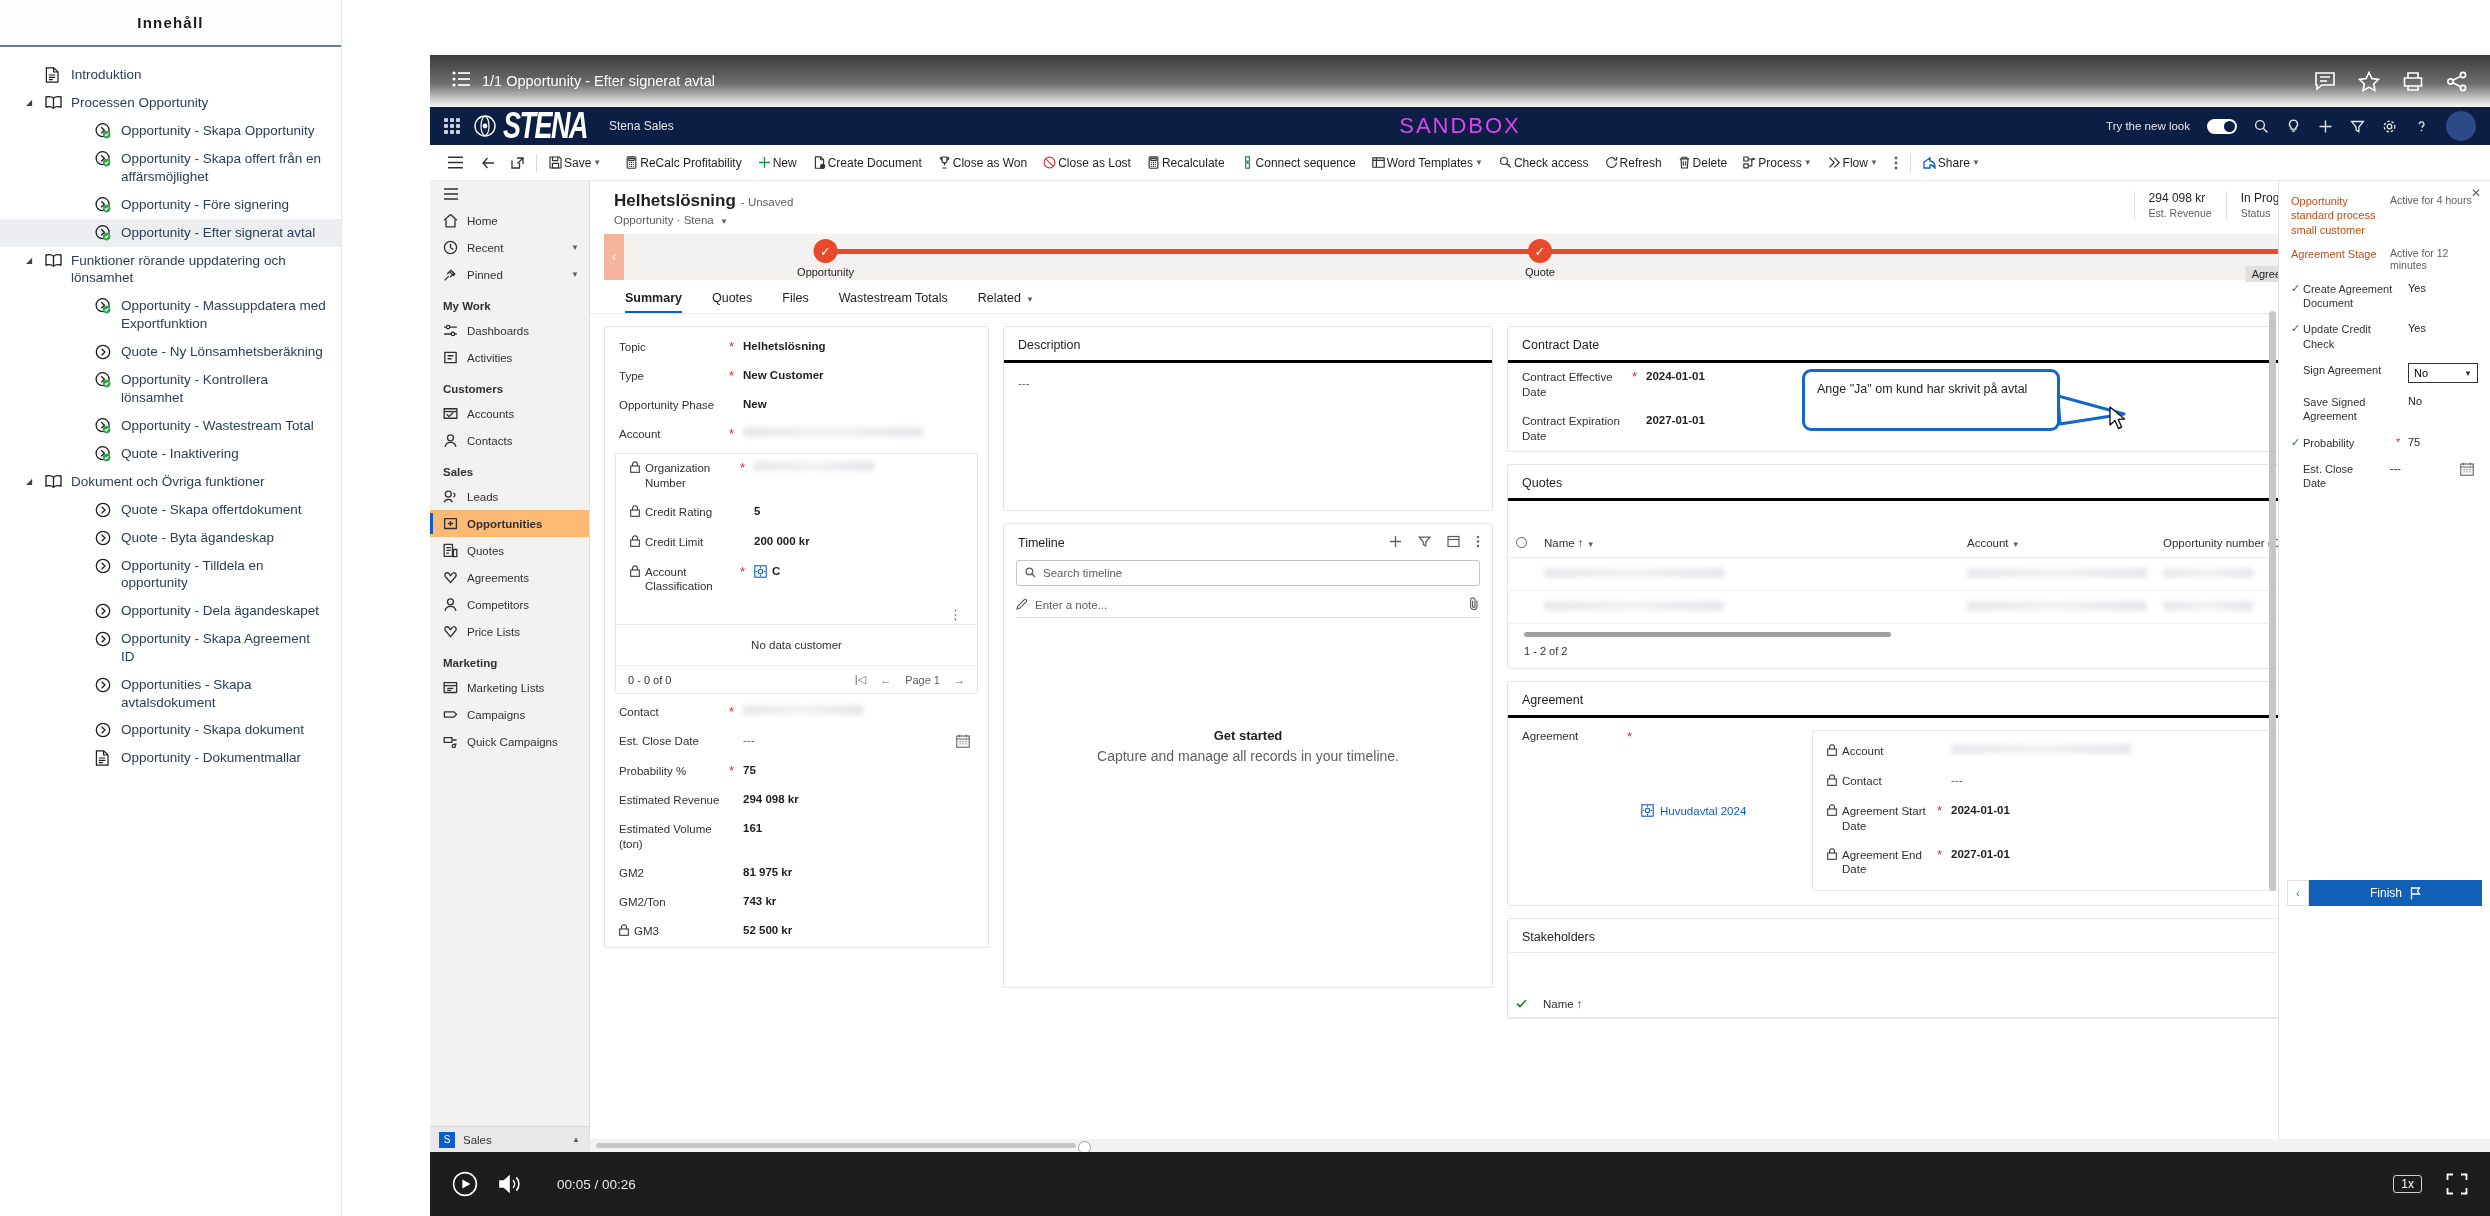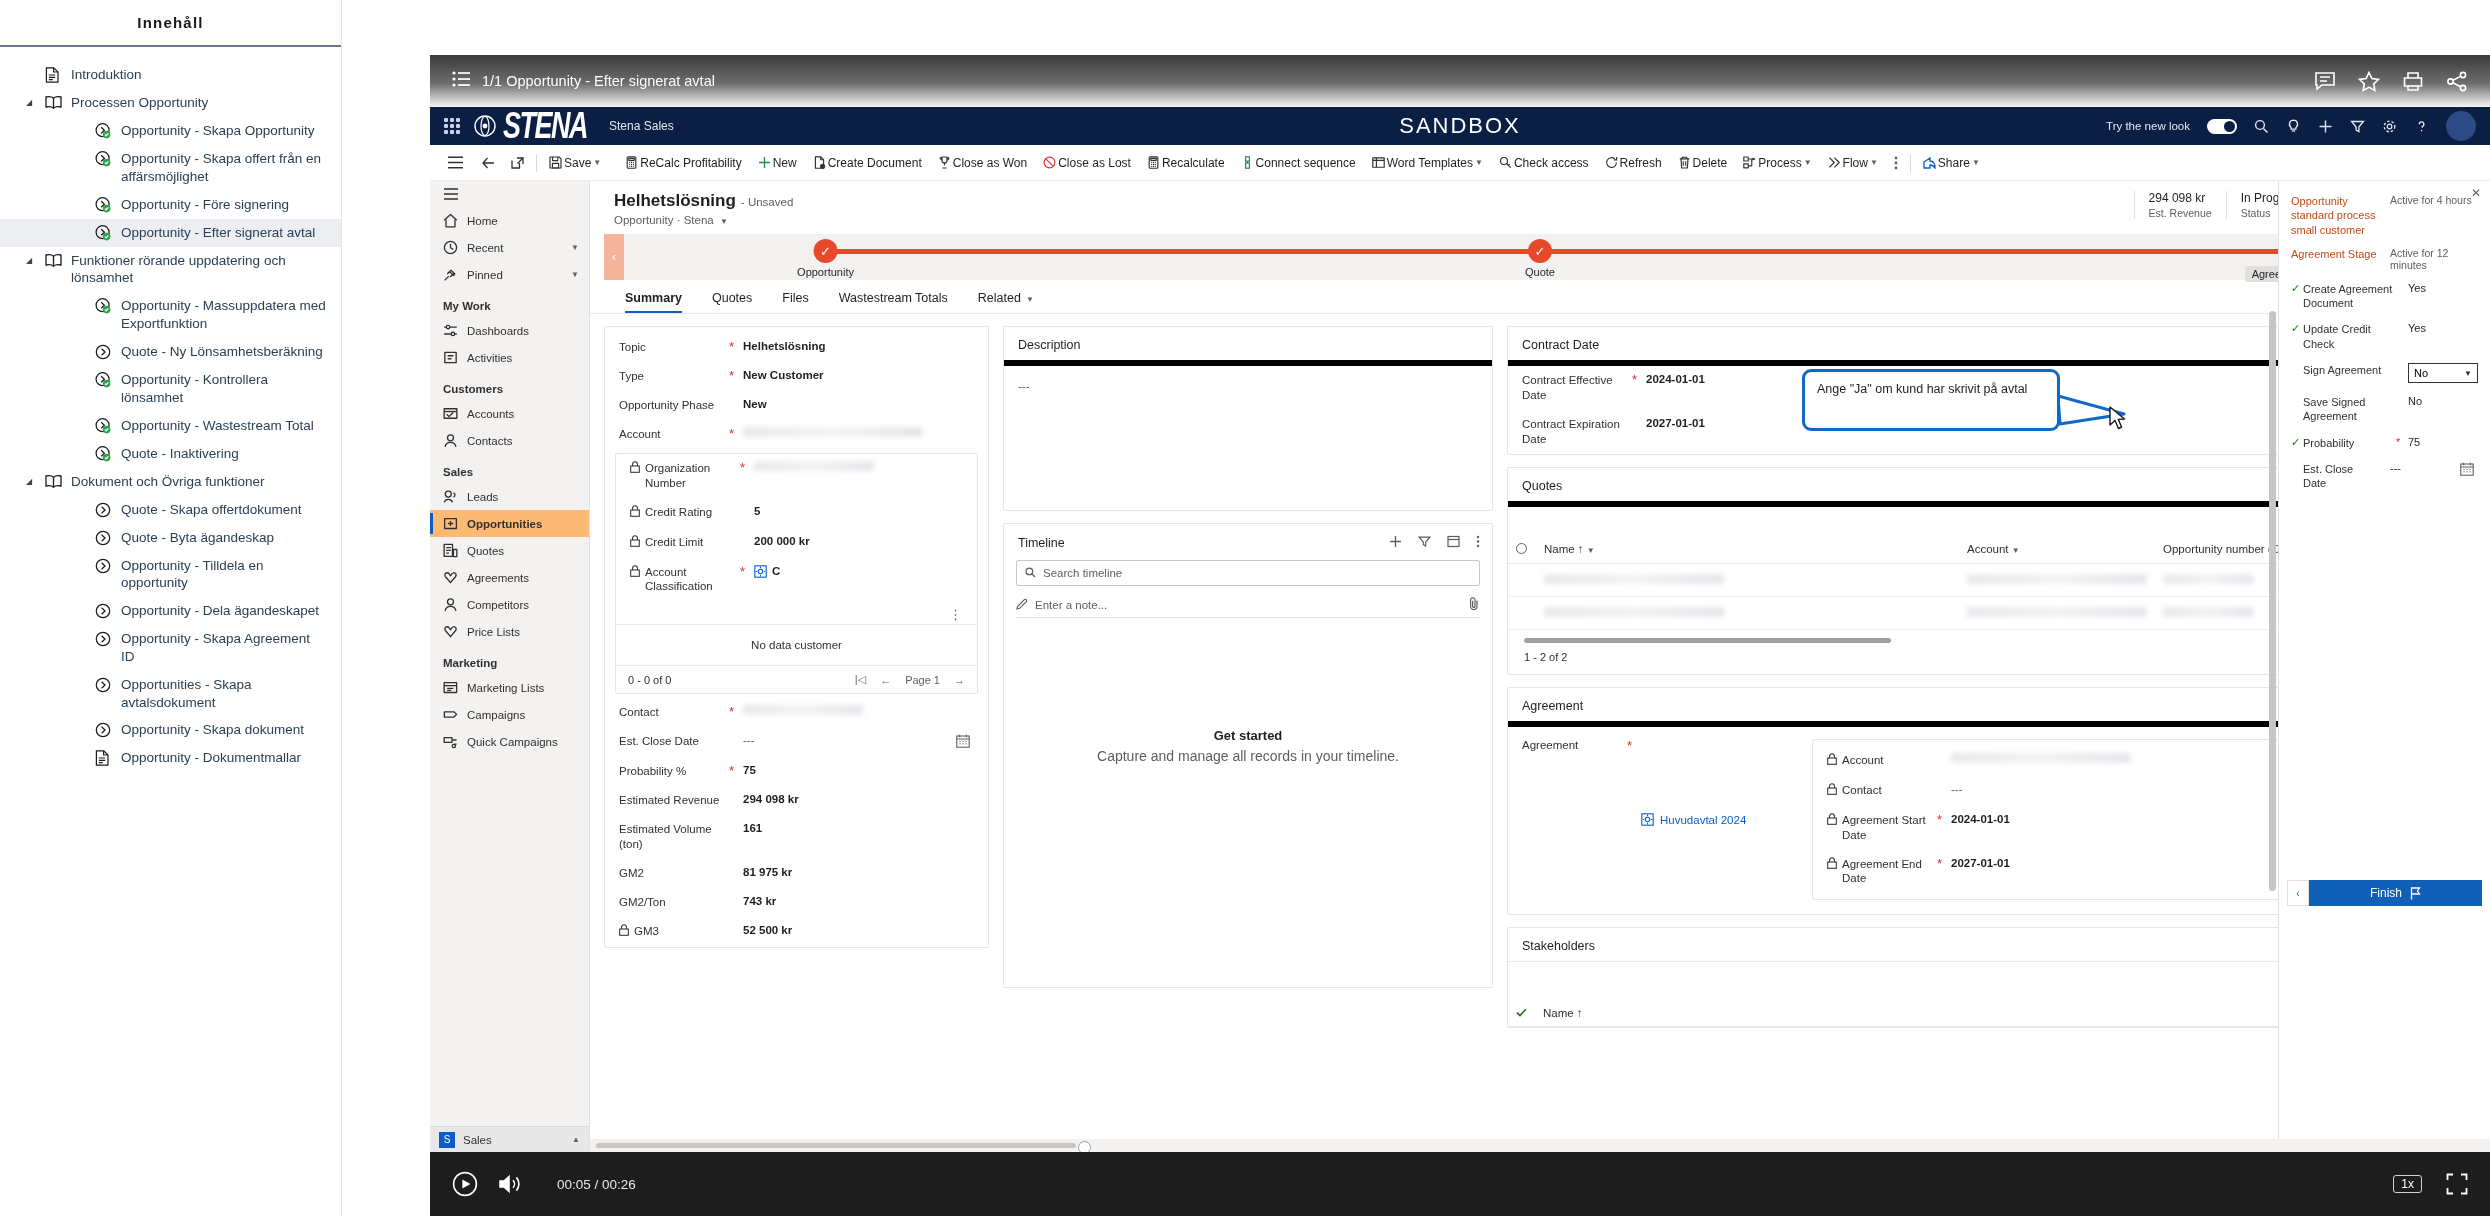--- a/index.html
+++ b/index.html
@@ -66,21 +66,21 @@
   .waffle { width: 16px; height: 16px; display: grid; grid-template-columns: repeat(3,1fr);
             grid-template-rows: repeat(3,1fr); gap: 2px; margin-right: 14px; }
   .waffle i { background: #c9d2e2; border-radius: 1px; }
   .brand-logo { display: flex; align-items: center; gap: 7px; }
   .brand-wordmark { font-size: 27px; font-weight: bold; letter-spacing: -1.5px;
                     font-family: "Liberation Sans", sans-serif; color: #fff;
                     transform: scaleY(1.35) scaleX(1.0); transform-origin: left center;
                     font-style: italic; }
   .app-name { font-size: 12px; color: #e3e7ef; margin-left: 22px; }
   .sandbox { position: absolute; left: 50%; transform: translateX(-50%);
-             font-size: 22px; letter-spacing: 2px; color: #ffffff; font-weight: 300; }
+             font-size: 22px; letter-spacing: 2px; color: #d946ef; font-weight: 300; }
   .hdr-right { margin-left: auto; display: flex; align-items: center; gap: 17px; }
   .hdr-right .lbl { font-size: 11.5px; color: #e3e7ef; }
   .toggle-pill { width: 30px; height: 15px; border-radius: 8px; background: #fff;
                  position: relative; }
   .toggle-pill::after { content: ""; position: absolute; right: 2px; top: 2px;
                         width: 11px; height: 11px; border-radius: 50%; background: #0b1f45; }
   .hdr-right svg { display: block; }
   .avatar-cap { width: 30px; height: 30px; border-radius: 50%; background: #2b4a86;
                 display: flex; align-items: center; justify-content: center;
                 font-size: 12px; color: #fff; }
@@ -157,21 +157,21 @@
 
   
   #cols { display: flex; gap: 14px; padding: 12px 14px 0 14px; height: calc(100% - 190px); }
   .col { display: flex; flex-direction: column; gap: 12px; }
   .col1 { flex: 0 0 385px; }
   .col2 { flex: 0 0 490px; }
   .col3 { flex: 1; }
 
   .card { background: #fff; border: 1px solid #e7e6e5; border-radius: 2px; padding: 0; }
   .card-title { font-size: 12.5px; color: #201f1e; padding: 11px 14px 8px 14px; }
-  .card-title.bordered { border-bottom: 6px solid #000000; }
+  .card-title.bordered { border-bottom: 3px solid #000000; }
 
   .frow { display: flex; align-items: flex-start; padding: 7px 14px; font-size: 11.5px; }
   .flabel { flex: 0 0 110px; color: #323130; line-height: 1.3; display: flex; gap: 4px; }
   .freq { color: #e02b2b; flex: 0 0 14px; font-size: 13px; line-height: 1; }
   .fval { flex: 1; color: #201f1e; font-weight: bold; }
   .fval.muted { color: #605e5c; font-weight: normal; }
   .fcal { flex: 0 0 18px; }
   .blurred { display: inline-block; width: 120px; height: 10px;
              background: linear-gradient(90deg,#e9e9ec,#f3f3f5,#e6e6ea);
              filter: blur(2.4px); border-radius: 2px; }

